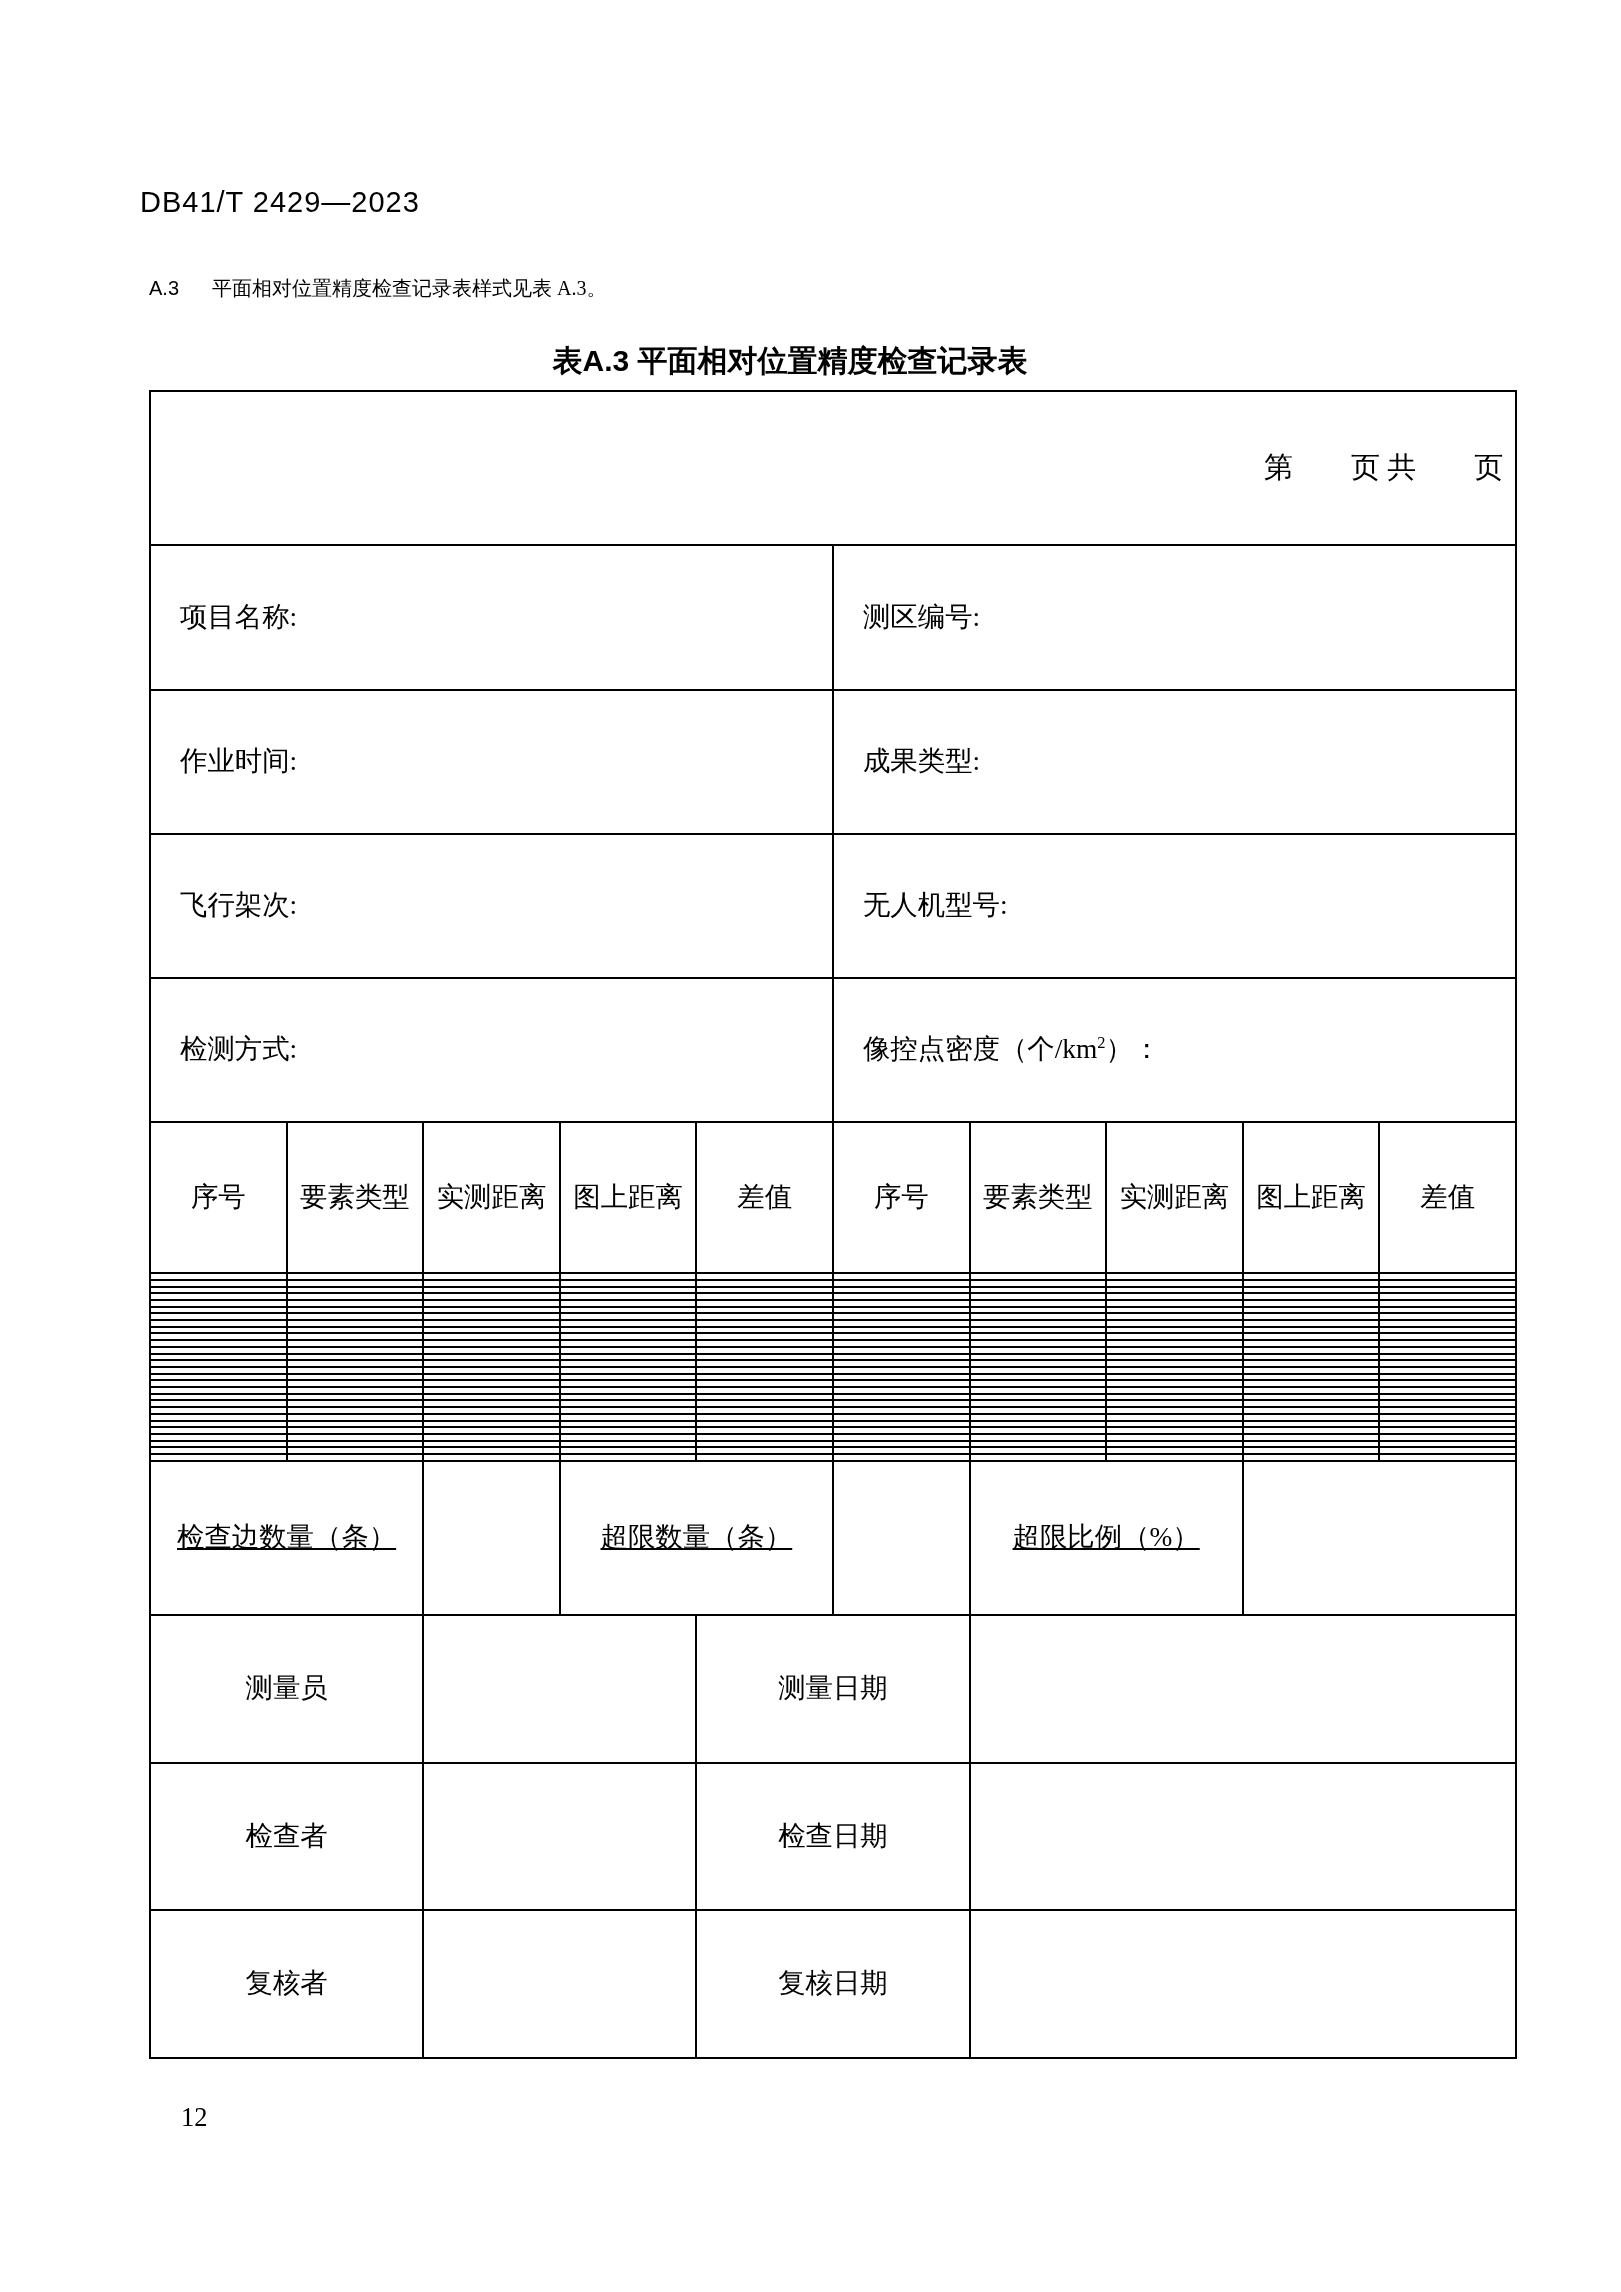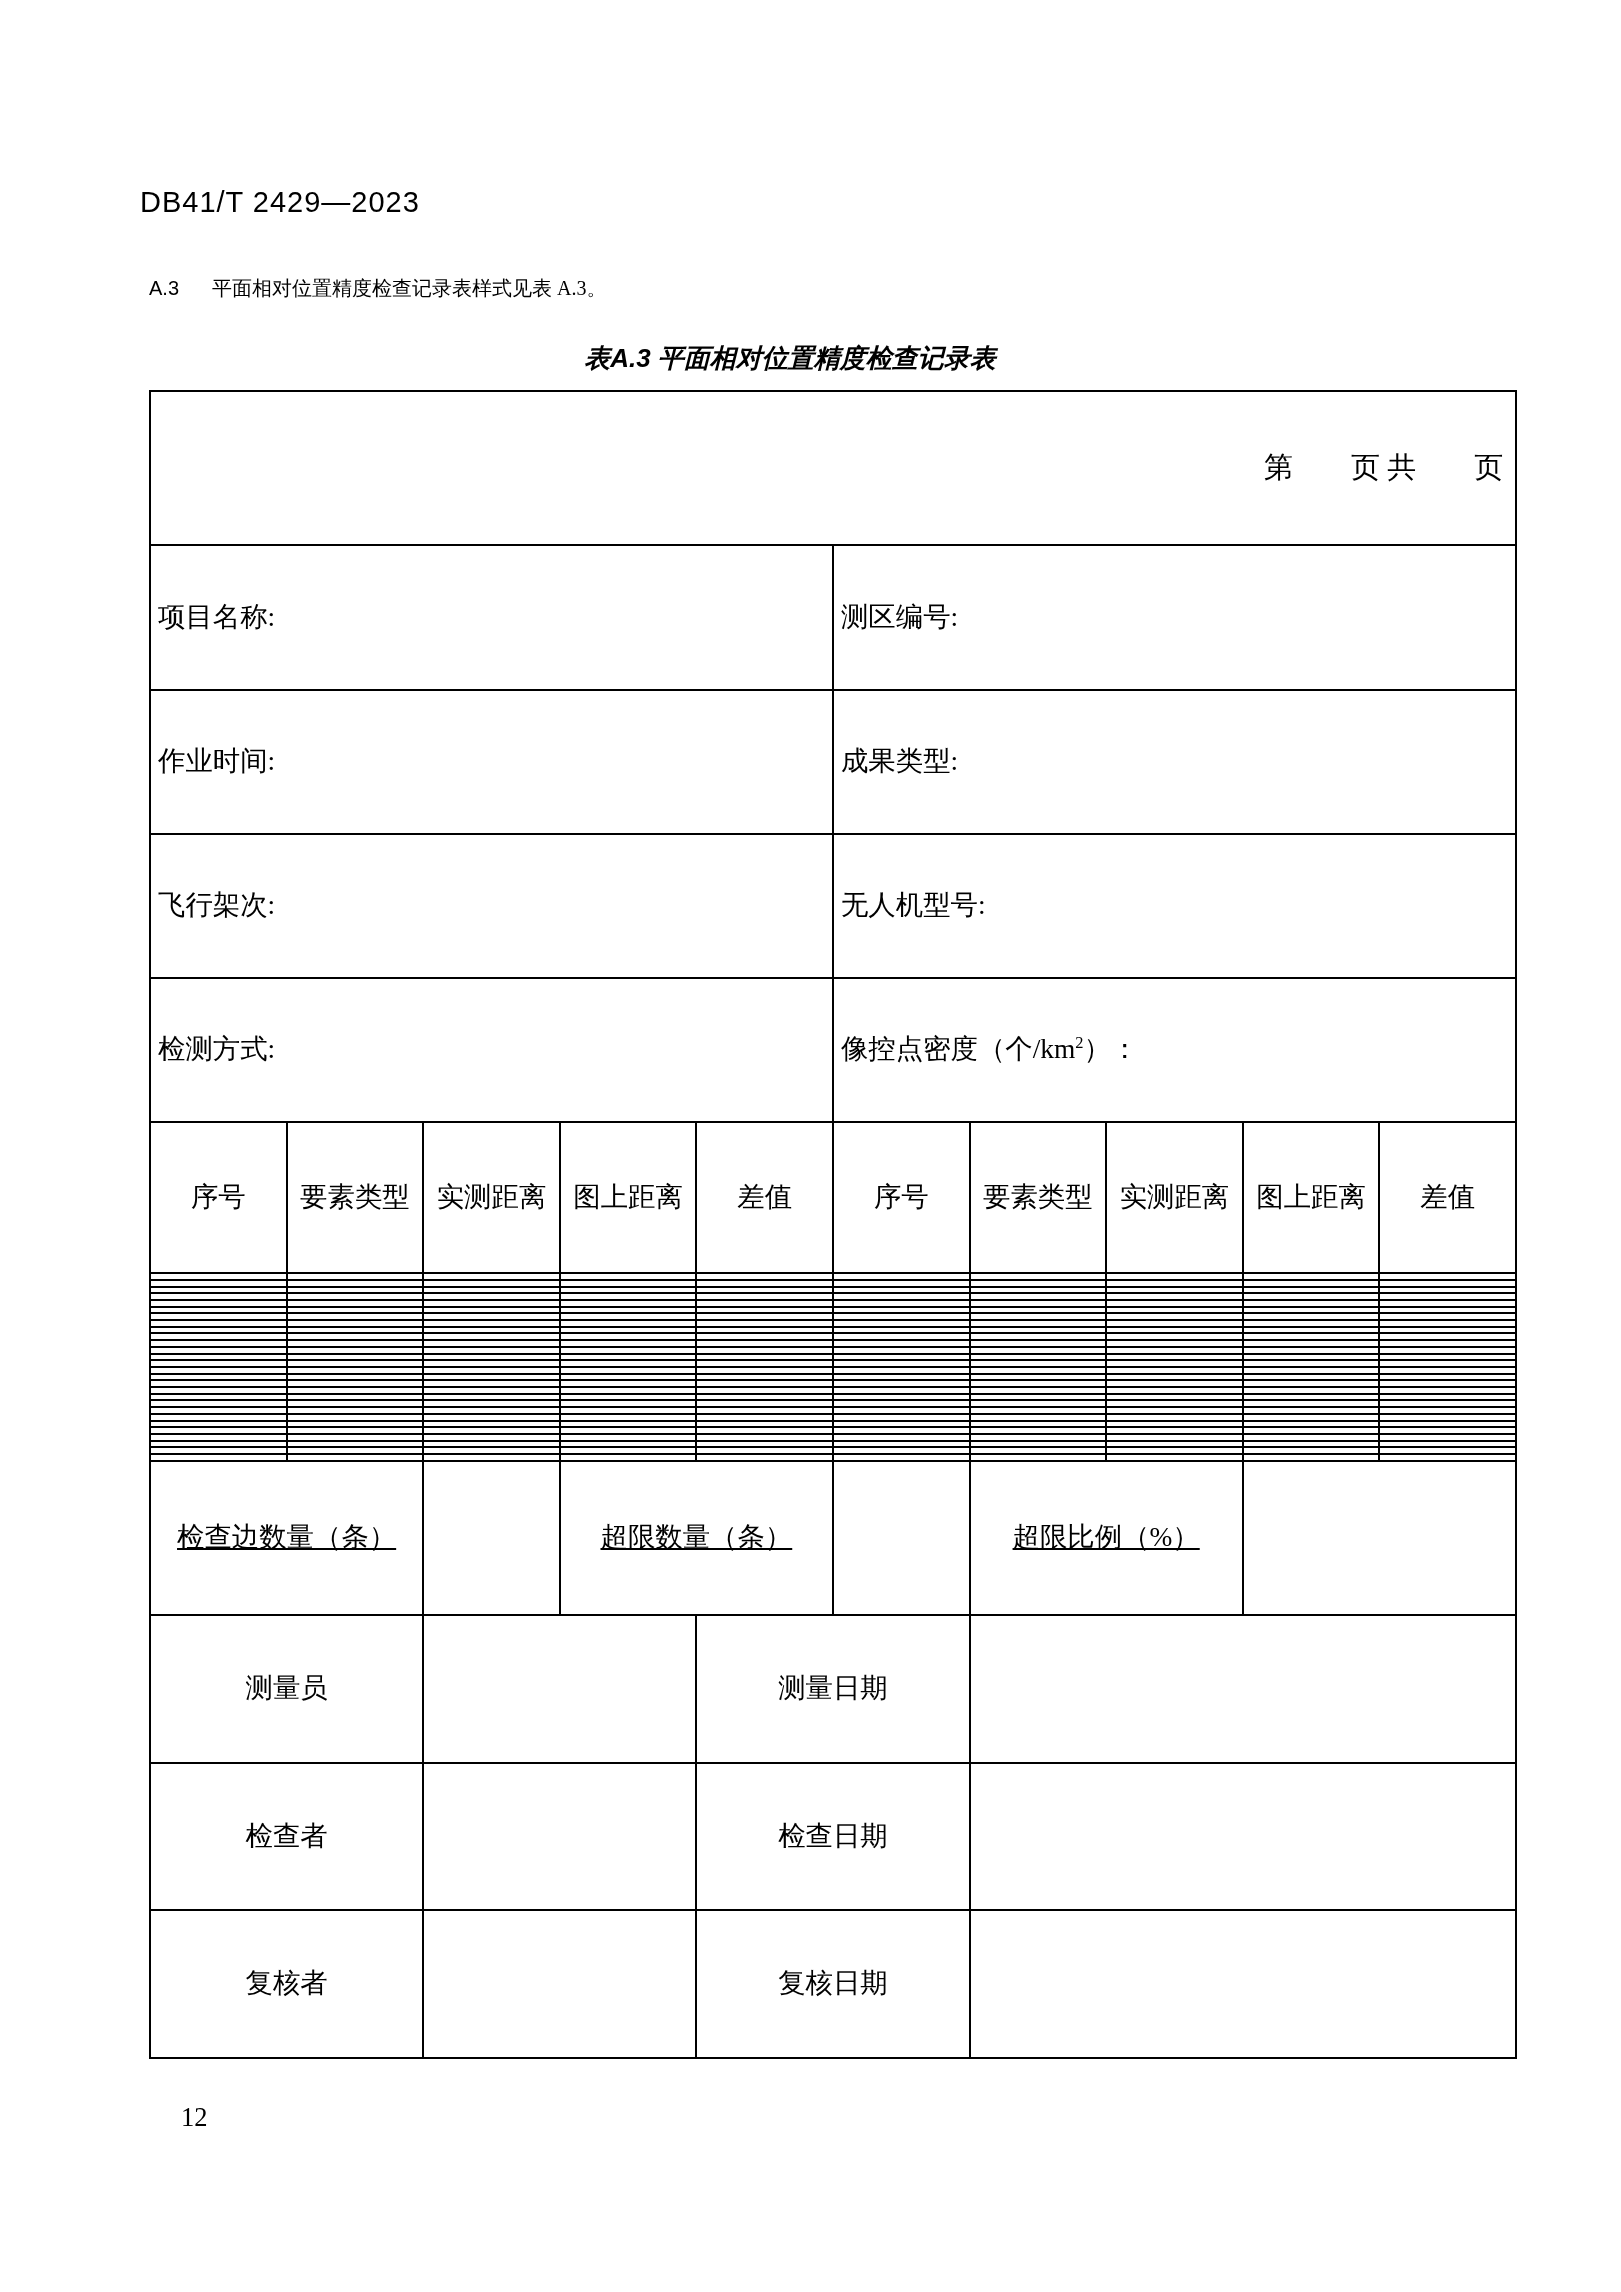--- a/index.html
+++ b/index.html
@@ -15,38 +15,38 @@
   .clause-line{
     position:absolute;left:149px;top:275px;font-size:20px;white-space:nowrap;
   }
   .clause-line .clause-no{
     font-family:"Liberation Sans","DejaVu Sans",sans-serif;
     margin-right:33px;
   }
   .table-title{
     position:absolute;left:149px;top:341px;width:1282px;text-align:center;
     font-family:"Liberation Sans","DejaVu Sans",sans-serif;
-    font-weight:bold;font-size:26px;white-space:nowrap;font-style:italic;
+    font-weight:bold;font-size:30px;white-space:nowrap;
   }
   table.record{
     position:absolute;left:149px;top:390px;width:1368px;height:1669px;
     border-collapse:collapse;table-layout:fixed;
     border:2.9px solid #000;
   }
   table.record td{
     border:2px solid #000;padding:0;font-size:27.4px;line-height:1.15;
     vertical-align:middle;text-align:center;overflow:hidden;
   }
   tr.row-pagination{height:46px;}
   tr.row-pagination td{
     text-align:right;padding-right:11.8px;font-size:29px;
   }
   tr.row-form{height:43px;}
   tr.row-form td{
-    text-align:left;padding-left:7px;
+    text-align:left;padding-left:29px;
   }
   tr.row-colhead{height:45px;margin-left:32px;}
   tr.row-summary{height:46px;text-decoration:underline;}
   tr.row-sign{height:44px;}
   sup.unit-sup{font-size:0.6em;vertical-align:super;line-height:0;}
   .page-number{
     position:absolute;left:181px;top:2102px;font-size:26.5px;
     font-family:"Liberation Serif","DejaVu Serif",serif;
   }
 </style>

